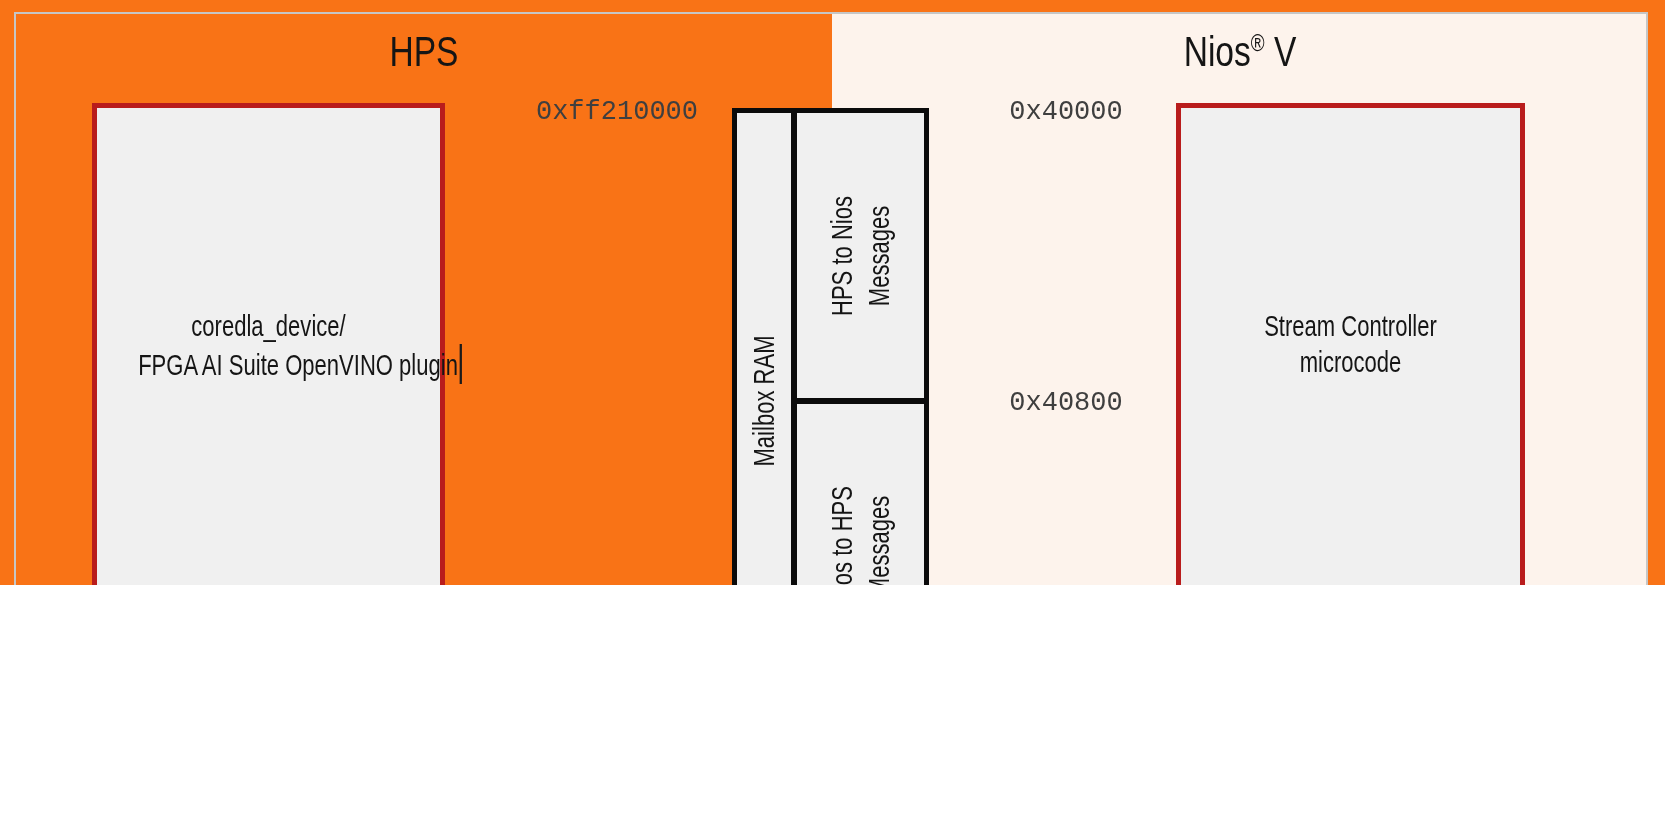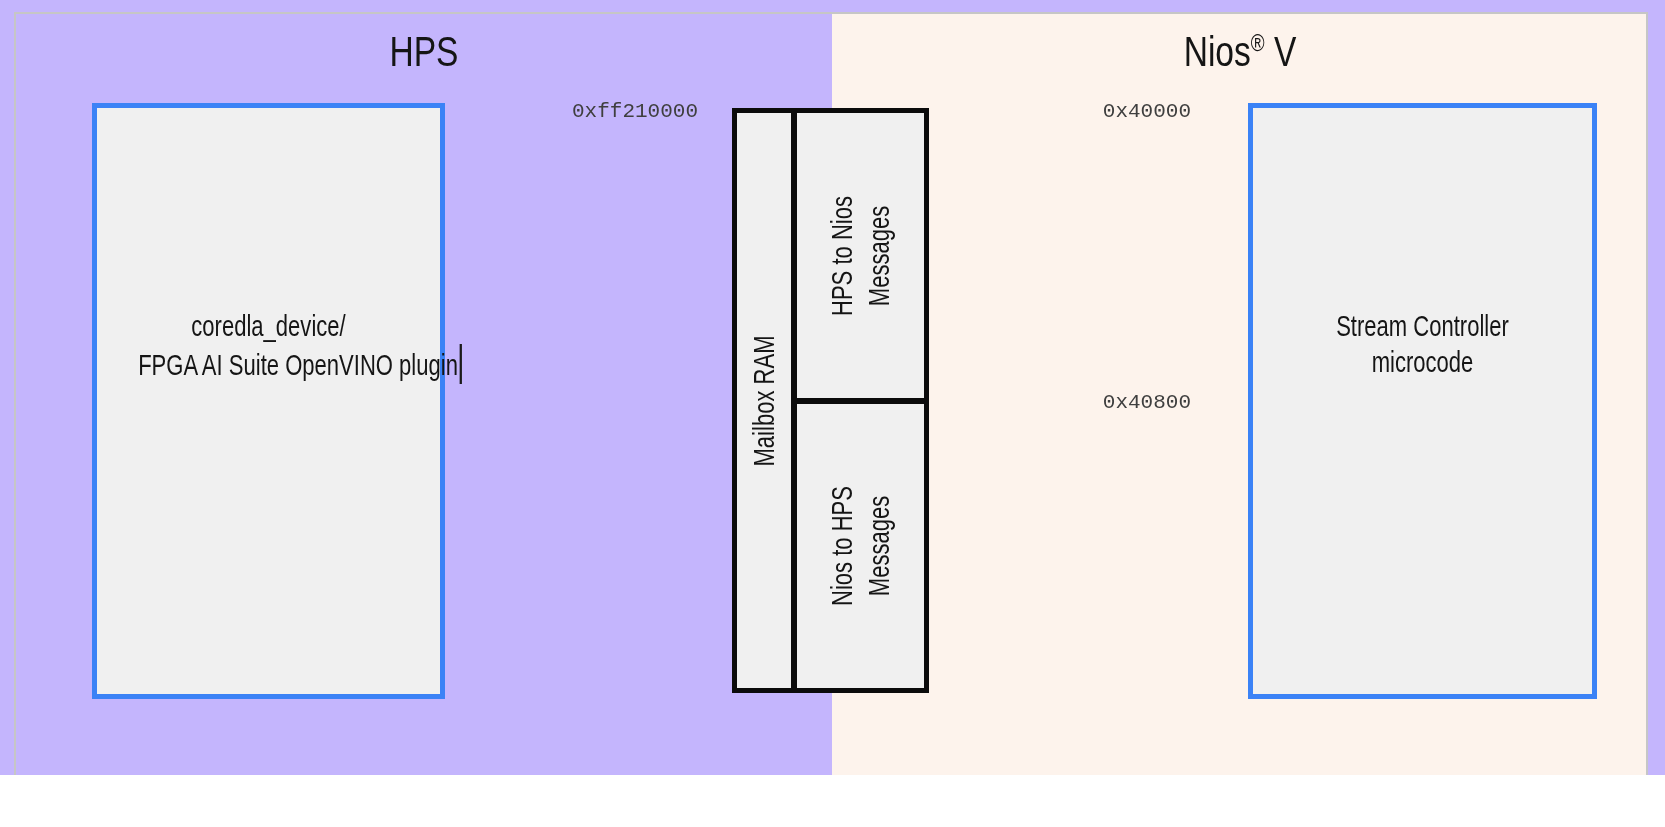--- a/index.html
+++ b/index.html
@@ -1,19 +1,19 @@
 <!DOCTYPE html>
 <html><head>
 <meta charset="utf-8">
 <style>
   html,body{margin:0;padding:0;background:#ffffff;}
   .stage{
     position:relative;
-    width:1665px;height:775px;
-    background:#c4b5fd;
+    width:1665px;height:585px;
+    background:#f97316;
     font-family:"Liberation Sans",sans-serif;
     overflow:hidden;
   }
   .frame{
     position:absolute;left:14px;top:12px;width:1634px;height:788px;
     border:2px solid #c6c6c6;box-sizing:border-box;background:transparent;
   }
   .peach{
     position:absolute;left:832px;top:14px;width:814px;height:784px;
     background:#fdf3ec;
@@ -21,24 +21,24 @@
   .title{
     position:absolute;top:27px;width:816px;text-align:center;
     font-size:43px;line-height:48px;color:#151515;
     transform:scaleX(0.78);white-space:nowrap;
   }
   .hps-title{left:16px;}
   .nios-title{left:832px;}
   .reg{font-size:24px;vertical-align:15px;line-height:0;}
   .box{
     position:absolute;top:103px;height:596px;box-sizing:border-box;
-    border:5px solid #3b82f6;background:#f0f0f0;
+    border:5px solid #b91c1c;background:#f0f0f0;
   }
   .left-box{left:92px;width:353px;}
-  .right-box{left:1248px;width:349px;}
+  .right-box{left:1176px;width:349px;}
   .box-label{
     position:absolute;left:0;right:0;top:200px;text-align:center;
     font-size:29px;line-height:36px;color:#151515;
     transform:scaleX(0.76);white-space:nowrap;
   }
   .caret{
     display:inline-block;width:3px;height:40px;background:#1a1a1a;
     vertical-align:-9px;margin-left:2px;
   }
   .mailbox{
@@ -53,24 +53,24 @@
   .cell-bottom{top:291px;bottom:0;}
   .rot{
     position:absolute;top:50%;left:50%;
     transform:translate(-50%,-50%) rotate(-90deg) scaleX(0.76);
     white-space:nowrap;text-align:center;
     font-size:29px;line-height:37px;color:#151515;
   }
   .addr{
     position:absolute;width:250px;
     font-family:"Liberation Mono",monospace;
-    font-size:21px;line-height:28px;color:#3f3f3f;white-space:nowrap;
+    font-size:27px;line-height:28px;color:#3f3f3f;white-space:nowrap;
   }
   .addr-left{left:448px;text-align:right;}
-  .addr-right{left:941px;text-align:right;}
+  .addr-right{left:941px;text-align:center;}
   .addr-row-top{top:98px;}
   .addr-row-mid{top:389px;}
   .addr-row-bot{top:677px;}
 </style>
 </head>
 <body>
 
 <div class="stage">
 
   <div class="peach"></div>

